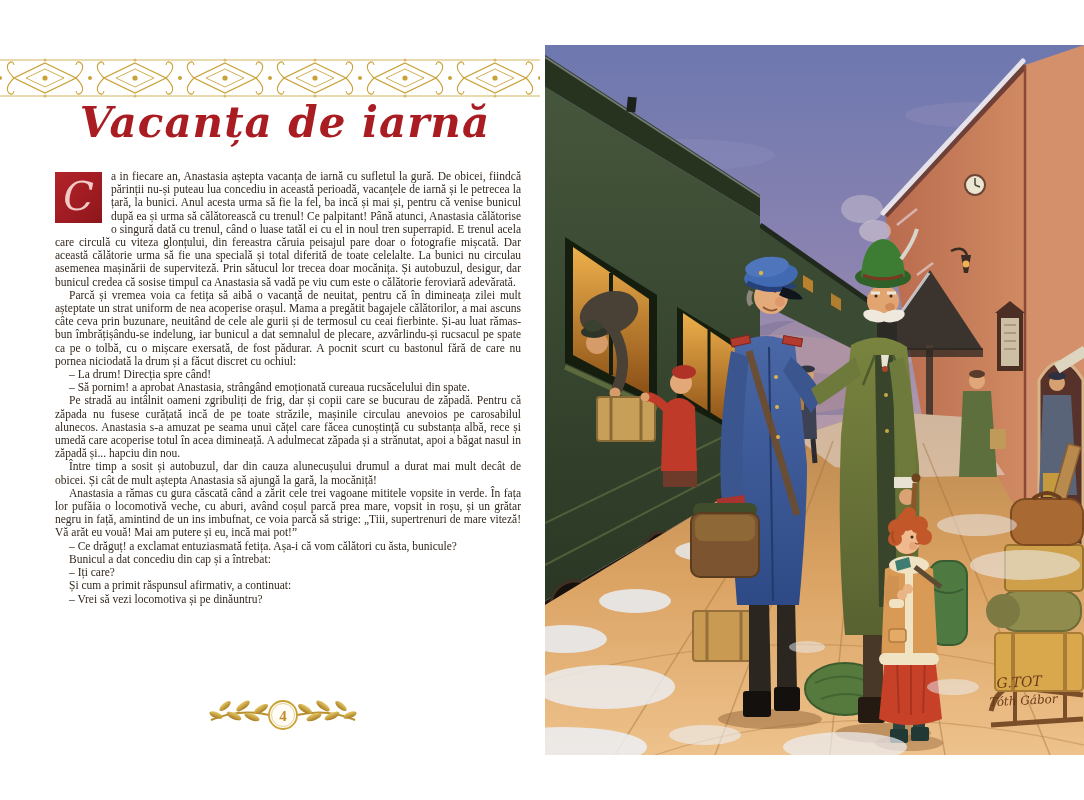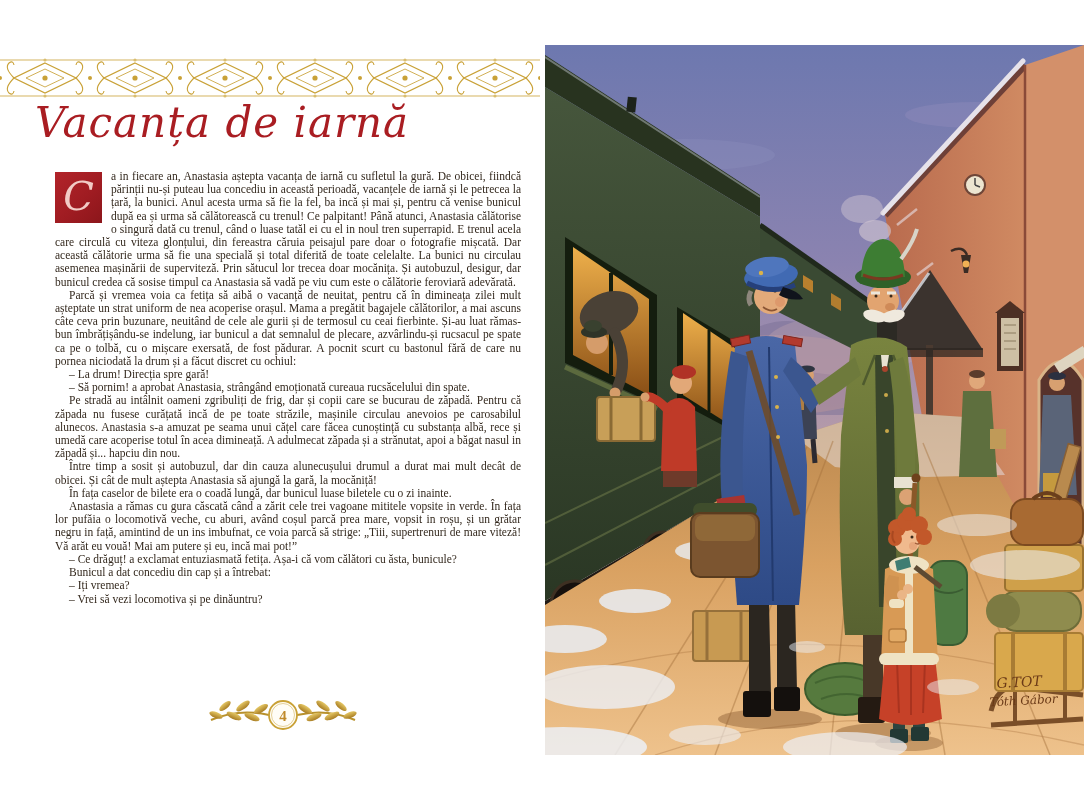--- a/index.html
+++ b/index.html
@@ -1,21 +1,21 @@
 <!DOCTYPE html>
 <html><head>
 <meta charset="utf-8">
 <style>
   html,body{margin:0;padding:0;background:#ffffff;}
   .page{position:relative;width:1084px;height:800px;background:#ffffff;overflow:hidden;
         font-family:"Liberation Serif",serif;}
   .left-page{position:absolute;left:0;top:0;width:540px;height:800px;}
   .ornament{position:absolute;left:0;top:56px;}
-  .title{position:absolute;left:35px;top:98px;width:500px;margin:0;text-align:left;
-         font-family:"DejaVu Serif",serif;font-style:italic;font-weight:normal;
+  .title{position:absolute;left:35px;top:98px;width:500px;margin:0;text-align:center;
+         font-family:"DejaVu Serif",serif;font-style:italic;font-weight:bold;
          font-size:42px;color:#a91d22;letter-spacing:1px;}
   .body-text{position:absolute;left:55px;top:170px;width:466px;
              font-size:11.5px;line-height:13.2px;color:#33281d;text-align:justify;}
   .para{margin:0;padding:0;}
   .indent{text-indent:14px;}
   .dropcap{float:left;width:47px;height:51px;margin:2px 9px 1px 0;
            background:linear-gradient(135deg,#b2242a 0%,#a01c22 55%,#8c161b 100%);
            color:#f2cbc6;font-family:"DejaVu Serif",serif;font-style:italic;
            font-size:40px;line-height:49px;text-align:center;}
   .pagenum-orn{position:absolute;left:203px;top:690px;}
@@ -48,29 +48,29 @@
       <rect width="540" height="44" fill="url(#orn)"></rect>
     </svg>
 
     <h1 class="title">Vacanța de iarnă</h1>
 
     <div class="body-text">
       <div class="para">
         <span class="dropcap">C</span><span>a in fiecare an, Anastasia aștepta vacanța de iarnă cu sufletul la gură. De obicei, fiindcă părinții nu-și puteau lua concediu in această perioadă, vacanțele de iarnă și le petrecea la țară, la bunici. Anul acesta urma să fie la fel, ba incă și mai și, pentru că venise bunicul după ea și urma să călătorească cu trenul! Ce palpitant! Până atunci, Anastasia călătorise o singură dată cu trenul, când o luase tatăl ei cu el in noul tren superrapid. E trenul acela care circulă cu viteza glonțului, din fereastra căruia peisajul pare doar o fotografie mișcată. Dar această călătorie urma să fie una specială și total diferită de toate celelalte. La bunici nu circulau asemenea mașinării de superviteză. Prin sătucul lor trecea doar mocănița. Și autobuzul, desigur, dar bunicul credea că sosise timpul ca Anastasia să vadă pe viu cum este o călătorie feroviară adevărată.</span>
       </div>
       <p class="para indent">Parcă și vremea voia ca fetița să aibă o vacanță de neuitat, pentru că în dimineața zilei mult așteptate un strat uniform de nea acoperise orașul. Mama a pregătit bagajele călătorilor, a mai ascuns câte ceva prin buzunare, neuitând de cele ale gurii și de termosul cu ceai fierbinte. Și-au luat rămas-bun îmbrățișându-se indelung, iar bunicul a dat semnalul de plecare, azvârlindu-și rucsacul pe spate ca pe o tolbă, cu o mișcare exersată, de fost pădurar. A pocnit scurt cu bastonul fără de care nu pornea niciodată la drum și a făcut discret cu ochiul:</p>
-      <p class="para indent">– La drum! Direcția spre gară!</p>
+      <p class="para indent">– La drum! Direcția spre când!</p>
       <p class="para indent">– Să pornim! a aprobat Anastasia, strângând emoționată cureaua rucsăcelului din spate.</p>
       <p class="para indent">Pe stradă au intâlnit oameni zgribuliți de frig, dar și copii care se bucurau de zăpadă. Pentru că zăpada nu fusese curățată incă de pe toate străzile, mașinile circulau anevoios pe carosabilul alunecos. Anastasia s-a amuzat pe seama unui cățel care făcea cunoștință cu substanța albă, rece și umedă care acoperise totul în acea dimineață. A adulmecat zăpada și a strănutat, apoi a băgat nasul in zăpadă și... hapciu din nou.</p>
       <p class="para indent">Între timp a sosit și autobuzul, dar din cauza alunecușului drumul a durat mai mult decât de obicei. Și cât de mult aștepta Anastasia să ajungă la gară, la mocăniță!</p>
-      <p class="para indent">În fața caselor de bilete era o coadă lungă, dar bunicul luase biletele cu o zi inainte.</p>
       <p class="para indent">Anastasia a rămas cu gura căscată când a zărit cele trei vagoane mititele vopsite in verde. În fața lor pufăia o locomotivă veche, cu aburi, având coșul parcă prea mare, vopsit in roșu, și un grătar negru in față, amintind de un ins imbufnat, ce voia parcă să strige: „Tiii, supertrenuri de mare viteză! Vă arăt eu vouă! Mai am putere și eu, incă mai pot!”</p>
       <p class="para indent">– Ce drăguț! a exclamat entuziasmată fetița. Așa-i că vom călători cu ăsta, bunicule?</p>
       <p class="para indent">Bunicul a dat concediu din cap și a întrebat:</p>
-      <p class="para indent">– Iți vremea?</p>
+      <p class="para indent">– Iți care?</p>
+      <p class="para indent">Și cum a primit răspunsul afirmativ, a continuat:</p>
       <p class="para indent">– Vrei să vezi locomotiva și pe dinăuntru?</p>
     </div>
 
     <svg class="pagenum-orn" width="160" height="50" viewBox="0 0 160 50">
       <defs>
         <linearGradient id="gl" x1="0" y1="0" x2="0" y2="1">
           <stop offset="0" stop-color="#e6c967"></stop>
             <stop offset="1" stop-color="#a87c22"></stop>
         </linearGradient>
       </defs>

